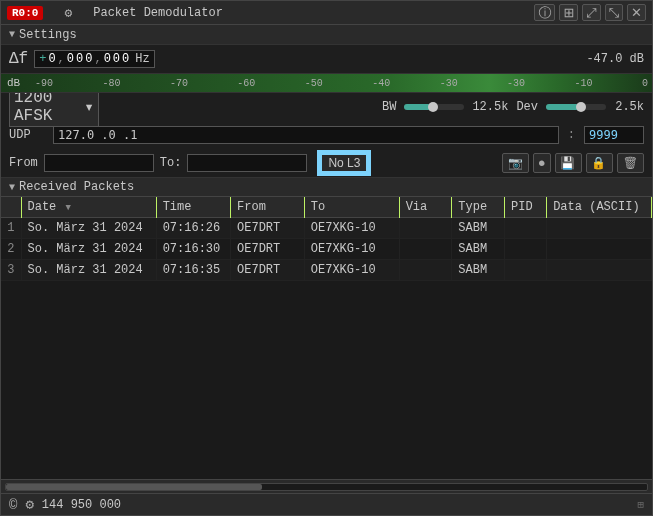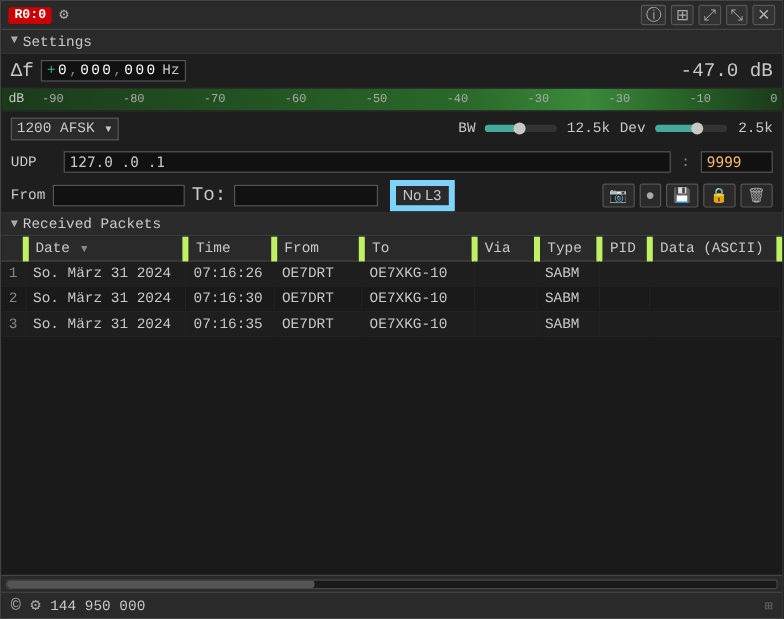--- a/index.html
+++ b/index.html
@@ -28,21 +28,21 @@
       display: flex;
       align-items: center;
       padding: 2px 6px;
       height: 24px;
       border-bottom: 1px solid #444;
       flex-shrink: 0;
     }
     .title-bar-left {
       display: flex;
       align-items: center;
-      gap: 6px;
+      gap: 21px;
       flex: 1;
     }
     .r00-badge {
       background: #cc0000;
       color: white;
       padding: 1px 5px;
       font-size: 11px;
       font-weight: bold;
       border-radius: 2px;
     }
@@ -103,21 +103,21 @@
       background: #111;
       border: 1px solid #555;
       padding: 1px 4px;
       gap: 2px;
       font-size: 12px;
     }
     .df-plus { color: #4a9; }
     .df-num { color: #fff; }
     .df-comma { color: #888; }
     .df-unit { color: #c8c8c8; margin-left: 4px; }
-    .df-right { margin-left: auto; color: #c8c8c8; font-size: 16px; }
+    .df-right { margin-left: auto; color: #c8c8c8; font-size: 12px; }
 
     
     .scale-bar-row {
       height: 20px;
       background: #111;
       position: relative;
       display: flex;
       align-items: center;
       padding: 0 8px;
       border-top: 1px solid #333;
@@ -153,21 +153,21 @@
       padding: 4px 8px;
       height: 28px;
       background: #1e1e1e;
       gap: 8px;
     }
     .mod-select {
       background: #2a2a2a;
       border: 1px solid #555;
       color: #c8c8c8;
       padding: 1px 4px;
-      font-size: 12px;
+      font-size: 16px;
       width: 90px;
       cursor: pointer;
       display: flex;
       align-items: center;
       justify-content: space-between;
     }
     .bw-label { color: #c8c8c8; margin-left: auto; }
     .slider-container {
       display: flex;
       align-items: center;
@@ -214,21 +214,21 @@
       color: #c8c8c8;
       padding: 1px 4px;
       font-size: 12px;
       font-family: monospace;
       flex: 1;
     }
     .port-sep { color: #888; }
     .port-input {
       background: #111;
       border: 1px solid #555;
-      color: #fdba74;
+      color: #7dd3fc;
       padding: 1px 4px;
       font-size: 12px;
       font-family: monospace;
       width: 60px;
     }
 
     
     .from-to-row {
       display: flex;
       align-items: center;
@@ -240,21 +240,21 @@
     .from-label { color: #c8c8c8; font-size: 12px; }
     .from-input {
       background: #111;
       border: 1px solid #555;
       color: #c8c8c8;
       padding: 1px 4px;
       font-size: 12px;
       font-family: monospace;
       width: 110px;
     }
-    .to-label { color: #c8c8c8; font-size: 16px; }
+    .to-label { color: #c8c8c8; font-size: 12px; }
     .to-input {
       background: #111;
       border: 1px solid #555;
       color: #c8c8c8;
       padding: 1px 4px;
       font-size: 12px;
       font-family: monospace;
       width: 120px;
     }
     .no-l3-btn {
@@ -311,21 +311,21 @@
     }
     thead tr {
       background: #2a2a2a;
       border-bottom: 1px solid #444;
     }
     thead th {
       padding: 3px 6px;
       text-align: left;
       color: #c8c8c8;
       font-weight: normal;
-      border-right: 5px solid #bef264;
+      border-right: 1px solid #bef264;
       white-space: nowrap;
     }
     tbody tr {
       border-bottom: 1px solid #222;
     }
     tbody tr:nth-child(odd) { background: #1e1e1e; }
     tbody tr:nth-child(even) { background: #1a1a1a; }
     tbody td {
       padding: 3px 6px;
       color: #c8c8c8;
@@ -406,20 +406,21 @@
   </style>
 </head>
 <body>
 
 <div class="app-window">
 
   <div class="title-bar">
     <div class="title-bar-left">
       <span class="r00-badge">R0:0</span>
       <span class="title-gear-icon">⚙</span>
+      <span class="title-text">Packet Demodulator</span>
     </div>
     <div class="title-bar-right">
       <button class="title-btn">ⓘ</button>
       <button class="title-btn">⊞</button>
       <button class="title-btn">⤢</button>
       <button class="title-btn">⤡</button>
       <button class="title-btn">✕</button>
     </div>
   </div>
 

